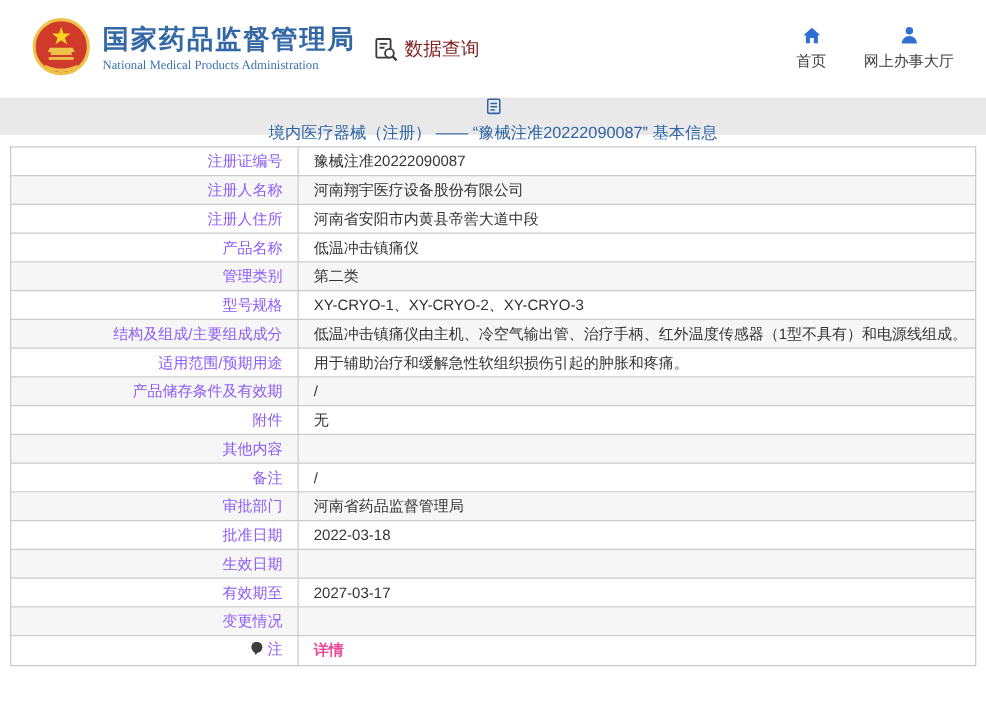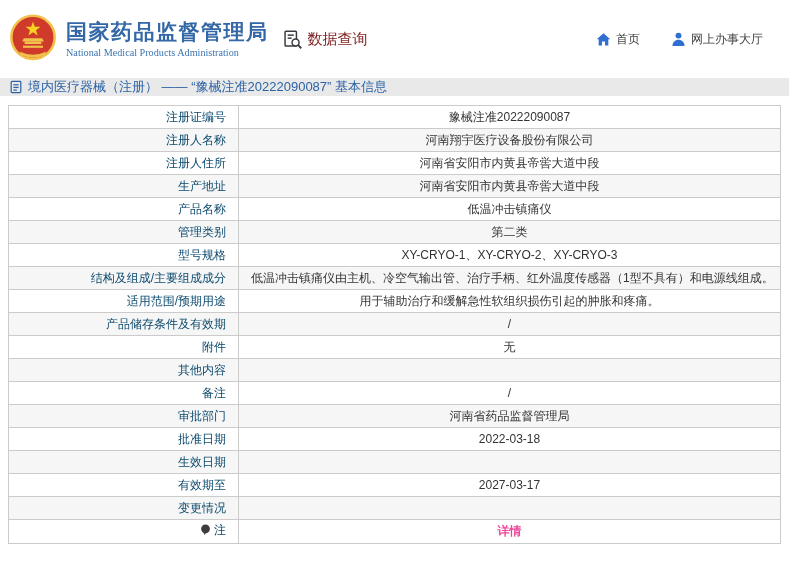--- a/index.html
+++ b/index.html
@@ -1,42 +1,42 @@
 <!DOCTYPE html>
 <html><head>
 <meta charset="utf-8">
 <style>
   * { margin:0; padding:0; box-sizing:border-box; }
   html,body { width:789px; height:564px; background:#fff; overflow:hidden;
     font-family:"Liberation Sans","DejaVu Sans",sans-serif; }
 
   
-  .site-header { height:78px; display:flex; align-items:center; padding:0 26px 0 8px; background:#fff; }
+  .site-header { height:78px; display:flex; align-items:center; padding:0 26px 0 24px; background:#fff; }
   .brand { display:flex; align-items:center; gap:8px; cursor:pointer; }
   .emblem svg { width:50px; height:52px; display:block; }
   .brand-cn { font-size:21px; font-weight:bold; color:#3367a5; letter-spacing:1.5px; line-height:1.15; }
   .brand-en { font-size:10.2px; color:#3c74b0; margin-top:2px;font-family:Liberation Serif, serif; }
   .section-tag { display:flex; align-items:center; gap:5px; margin-left:13px; font-size:15px; color:#7f1d1d; cursor:pointer; }
   .section-tag svg { display:block; }
   .top-nav { margin-left:auto; display:flex; gap:30px; }
-  .nav-item { display:flex; flex-direction:row; align-items:center; gap:4px;
+  .nav-item { display:flex; flex-direction:column; align-items:center; gap:4px;
     font-size:12px; color:#3f3f3f; text-decoration:none; cursor:pointer; }
   .nav-item svg { display:block; }
 
   
-  .breadcrumb-bar { height:18px; background:#e9e9e9; display:flex; align-items:center; gap:5px;
-    padding:0 9px; font-size:13px; color:#2c63a5; }
+  .breadcrumb-bar { height:30px; background:#e9e9e9; display:flex; align-items:center; gap:5px;
+    padding:0 9px; font-size:13px; color:#2c63a5;flex-direction:column; }
   .breadcrumb-bar svg { display:block; }
 
   
   .info-table { width:773px; margin:9px 8px 0 8px; border-collapse:collapse;
     font-size:12px; color:#333; table-layout:fixed; }
   .info-table td { border:1px solid #cbcbcb; height:23px; padding:2px 12px; line-height:1.4;
-    overflow:hidden; white-space:nowrap;text-align:center; }
-  .info-table td.label-cell { width:230px; text-align:right; color:#0c4a6e; }
+    overflow:hidden; white-space:nowrap; }
+  .info-table td.label-cell { width:230px; text-align:right; color:#8b5cf6; }
   .info-table tr.alt { background:#f6f6f6;margin-top:17px; }
   .label-wrap { display:inline-flex; align-items:center; gap:3px; }
   .note-icon svg { display:block; }
   .detail-link { color:#ec4899; text-decoration:none; cursor:pointer;font-weight:bold; }
 </style>
 </head>
 <body>
 
 <div class="page">
 
@@ -130,29 +130,20 @@
     <tr>
       <td class="label-cell">
         <span class="label-wrap">
 
           <span>注册人住所</span>
         </span>
       </td>
       <td class="value-cell">河南省安阳市内黄县帝喾大道中段</td>
     </tr>
 
-    <tr class="alt">
-      <td class="label-cell">
-        <span class="label-wrap">
-
-          <span>生产地址</span>
-        </span>
-      </td>
-      <td class="value-cell">河南省安阳市内黄县帝喾大道中段</td>
-    </tr>
 
     <tr>
       <td class="label-cell">
         <span class="label-wrap">
 
           <span>产品名称</span>
         </span>
       </td>
       <td class="value-cell">低温冲击镇痛仪</td>
     </tr>

